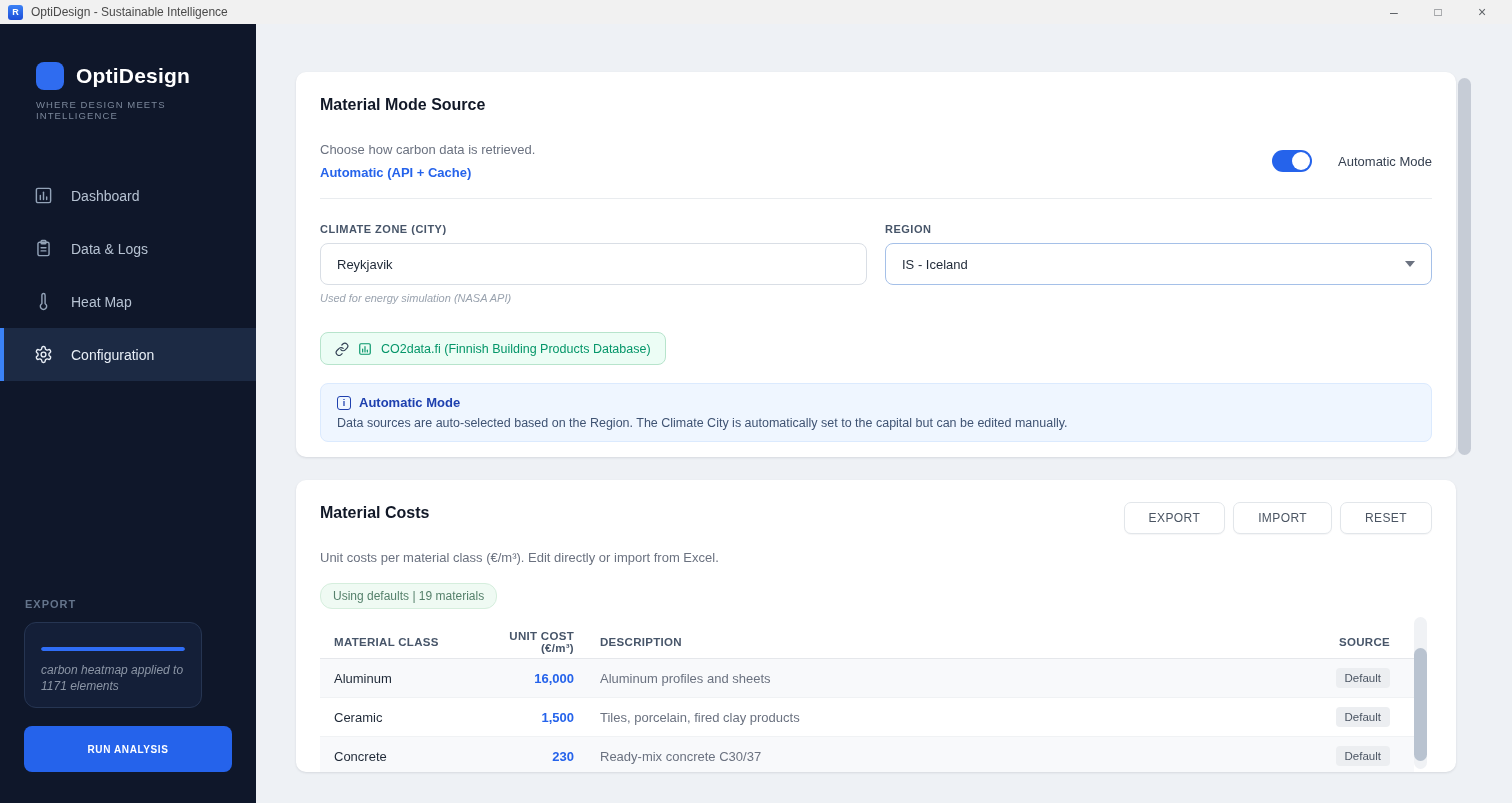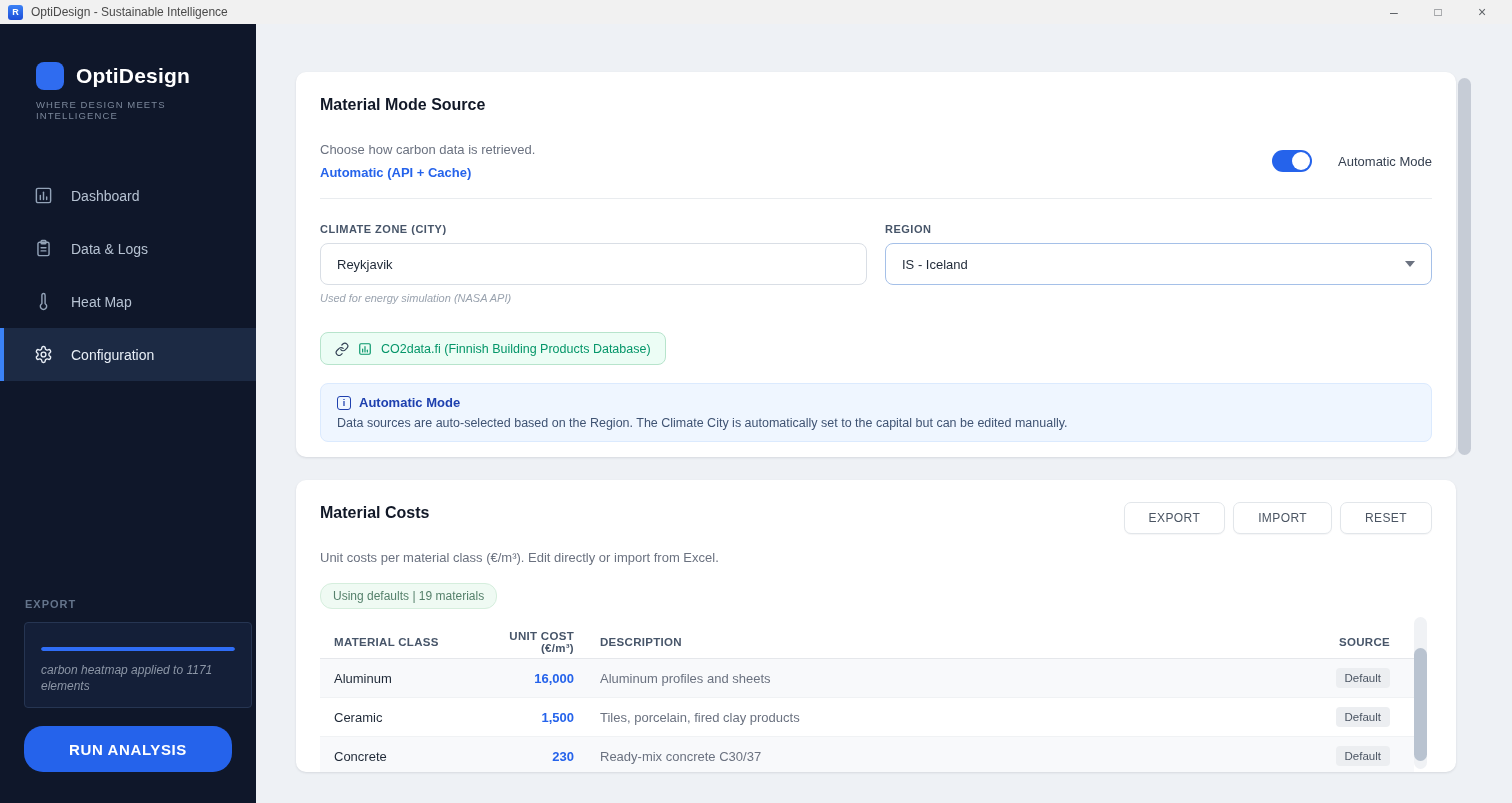--- a/index.html
+++ b/index.html
@@ -30,28 +30,28 @@
   .nav { margin-top:48px; }
   .nav-item { height:53px; display:flex; align-items:center; gap:18px; padding-left:30px;
     color:#b6c2d2; font-size:14px; cursor:pointer; border-left:4px solid transparent; }
   .nav-item svg { width:19px; height:19px; stroke:#93a3b8; stroke-width:1.8; fill:none;
     stroke-linecap:round; stroke-linejoin:round; }
   .nav-item.active { background:#1c2a44; border-left:4px solid #3b82f6; color:#e8eef6; }
   .nav-item.active svg { stroke:#e8eef6; }
 
   .status-label { position:absolute; left:25px; top:574px; font-size:11px; font-weight:bold;
     letter-spacing:1px; color:#64748b; }
-  .status-box { position:absolute; left:24px; top:598px; width:228px; height:86px;
-    background:#141f38; border:1px solid #263552; border-radius:4px; padding:24px 16px 0 16px; }
+  .status-box { position:absolute; left:24px; top:598px; width:178px; height:86px;
+    background:#141f38; border:1px solid #263552; border-radius:12px; padding:24px 16px 0 16px; }
   .progress-track { width:100%; height:4px; border-radius:2px; background:#1d2b4a; overflow:hidden; }
   .progress-fill { height:100%; background:#2f6df6; border-radius:2px; }
   .status-msg { margin-top:12px; font-size:12px; font-style:italic; color:#8b95a5; line-height:1.3; }
 
   .run-btn { position:absolute; left:24px; top:702px; width:208px; height:46px;
-    background:#2563eb; border:none; border-radius:19px; color:#fff; font-size:15px;
+    background:#2563eb; border:none; border-radius:8px; color:#fff; font-size:10px;
     font-weight:bold; letter-spacing:0.6px; cursor:pointer;
     font-family:"Liberation Sans","DejaVu Sans",sans-serif; }
 
   
   .main { position:absolute; left:256px; top:24px; width:1256px; height:779px;
     background:#eef1f5; }
   .card { position:absolute; left:40px; width:1160px; background:#ffffff; border-radius:10px;
     box-shadow:0 1px 3px rgba(16,24,40,.07), 0 1px 2px rgba(16,24,40,.04); }
   .card1 { top:48px; height:385px; padding:24px 24px 0 24px; }
   .card2 { top:456px; height:292px; padding:24px 24px 0 24px; overflow:hidden; }

